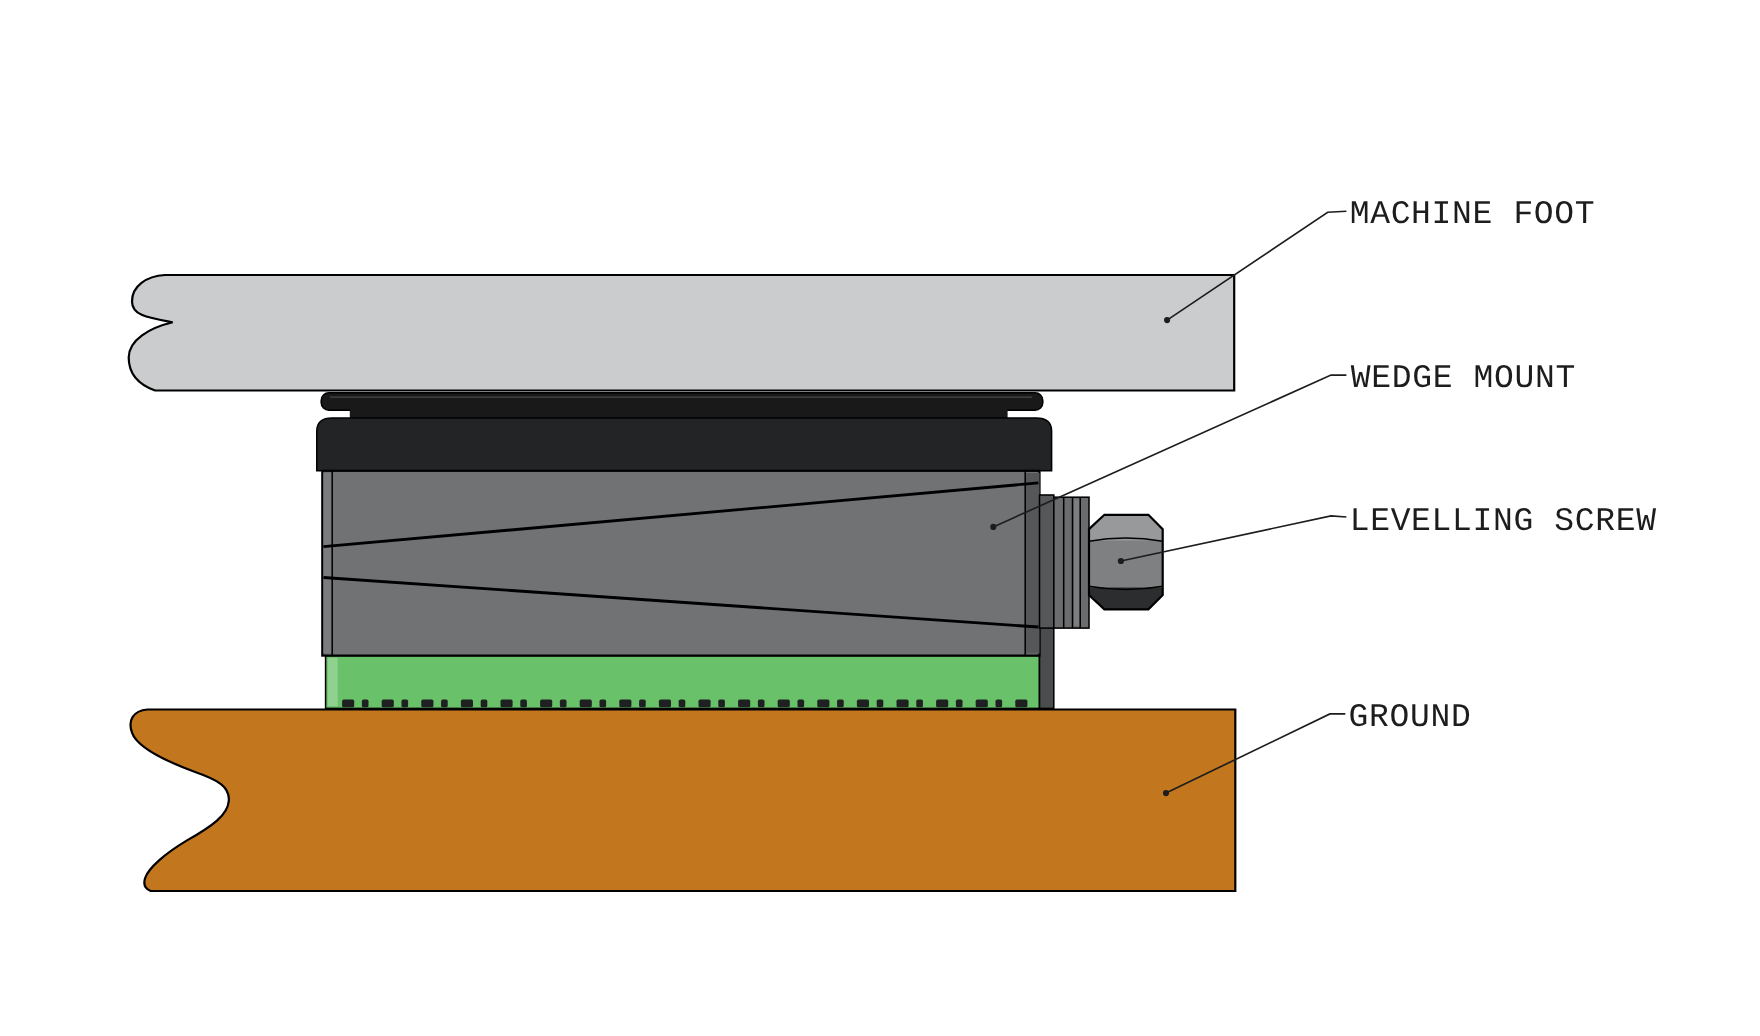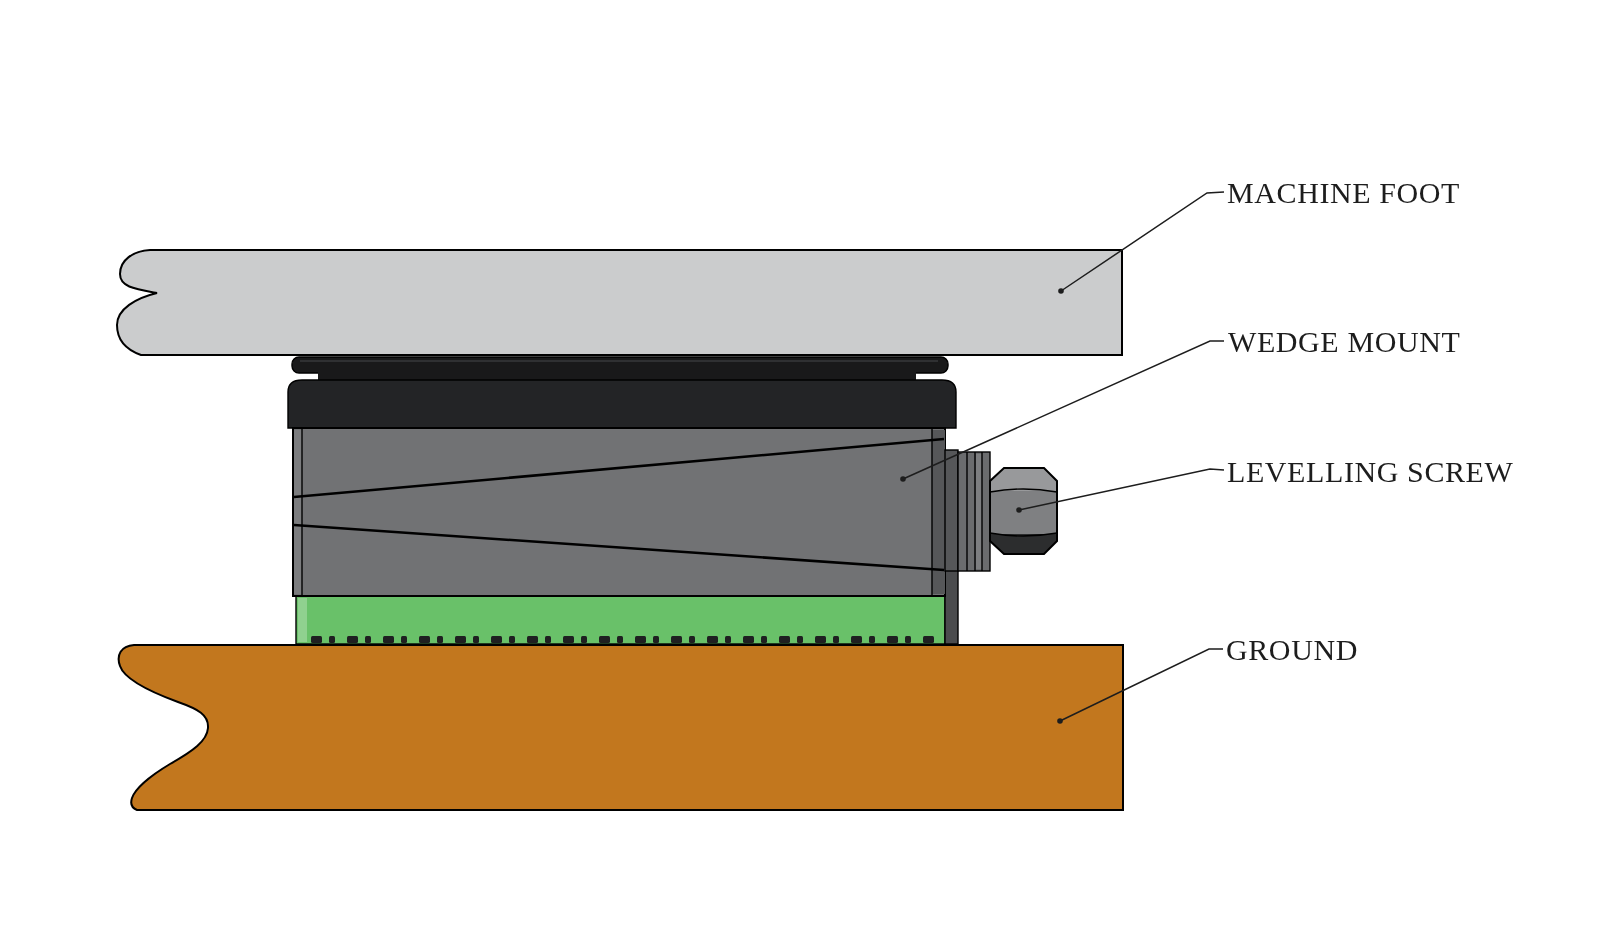--- a/index.html
+++ b/index.html
@@ -1,20 +1,20 @@
 <!DOCTYPE html>
 <html style="--c-background: #ffffff; --c-machine_foot: #cbcccd; --c-mount_cap: #232426; --c-mount_cap_dark: #19191a; --c-mount_body: #717274; --c-mount_body_light: #7b7c7e; --c-mount_flange: #565759; --c-mount_flange_dark: #4b4c4e; --c-collar: #6b6c6e; --c-collar_light: #7d7e80; --c-base_plate_green: #69c169; --c-base_plate_light: #90d18f; --c-teeth: #1f2021; --c-ground: #c2771e; --c-nut_top: #98999b; --c-nut_mid: #7f8082; --c-nut_bottom: #2c2d2e; --c-outline: #000000; --c-label_text: #1d1d1d;"><head>
 <meta charset="utf-8">
 <style>
   html,body{margin:0;padding:0;background:#ffffff;}
   .stage{
     position:relative;
     width:1600px;height:942px;
     background:var(--c-background,#fff);
-    font-family:Liberation Serif, serif;
+    font-family:Liberation Mono, monospace;
     overflow:hidden;
   }
   svg{display:block;}
   .outline      {stroke:var(--c-outline,#000);stroke-width:2;}
   .outline-thin {stroke:var(--c-outline,#000);stroke-width:1.4;}
   .machine-foot {fill:var(--c-machine_foot,#cbcccd);}
   .cap-thin     {fill:var(--c-mount_cap_dark,#19191a);}
   .cap-thick    {fill:var(--c-mount_cap,#232426);}
   .mount-body   {fill:var(--c-mount_body,#717274);}
   .mount-left   {fill:var(--c-mount_body_light,#7b7c7e);}

